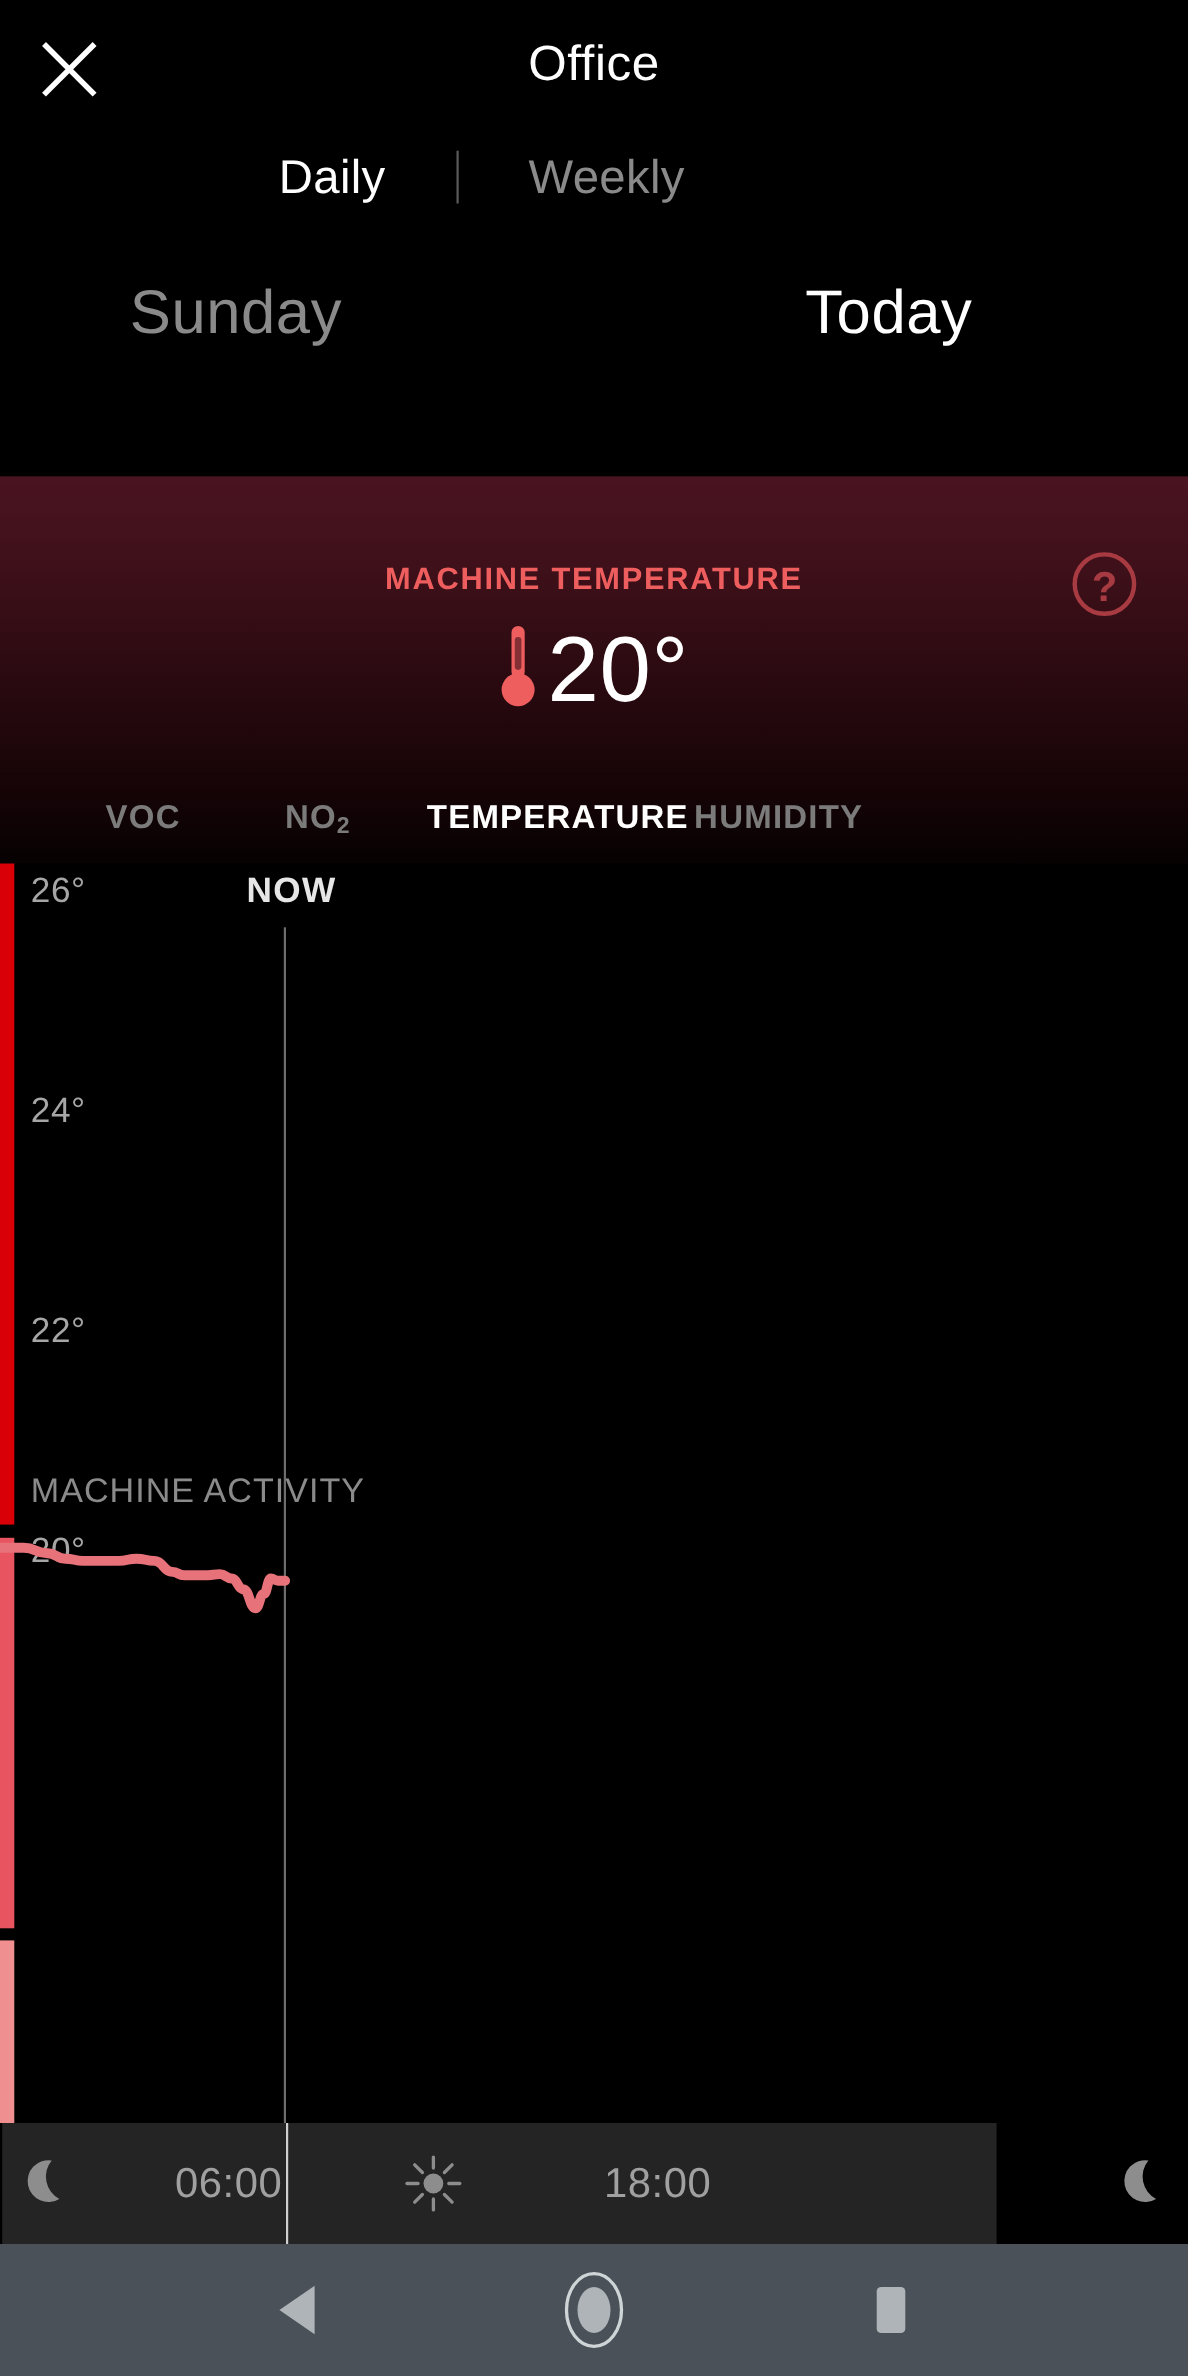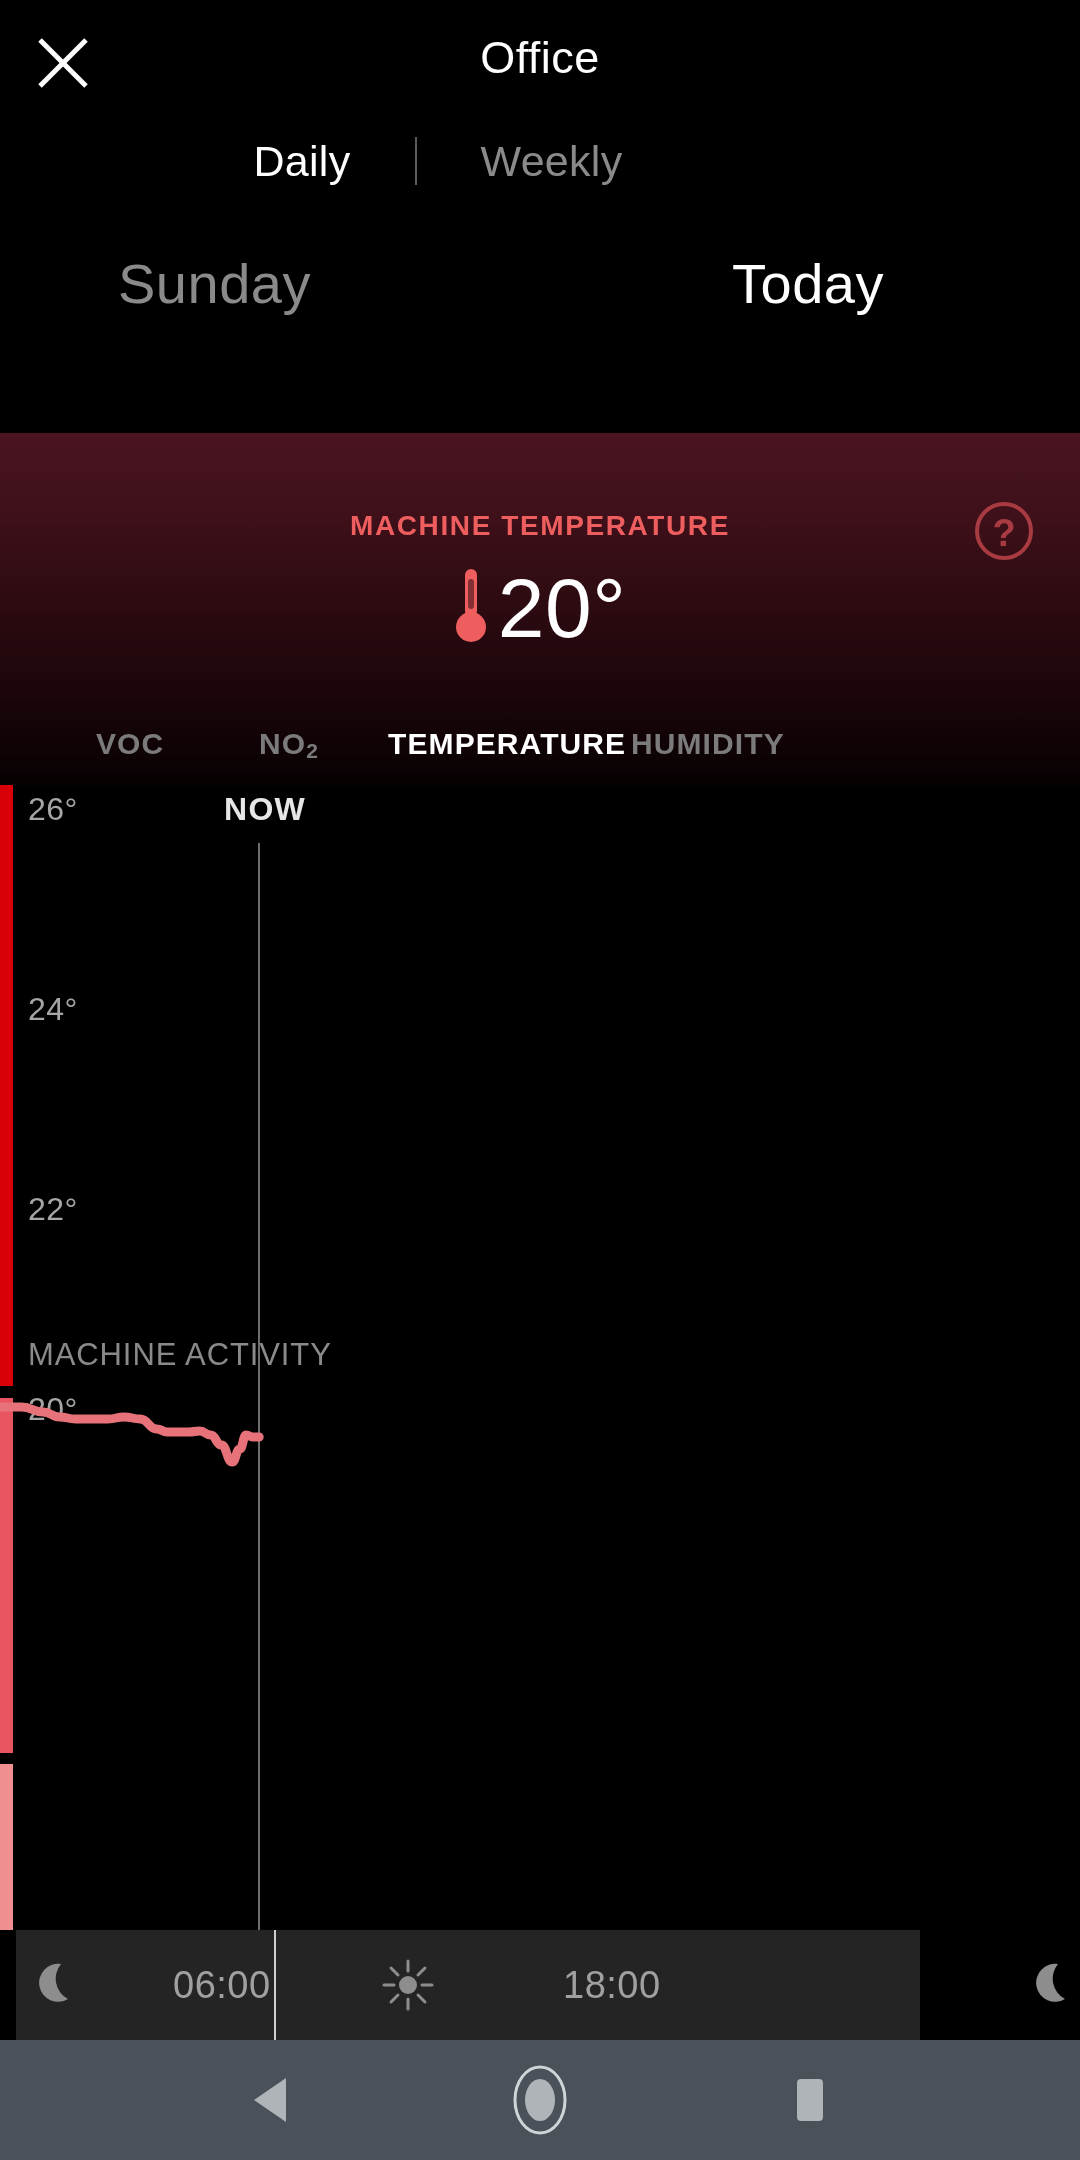--- a/index.html
+++ b/index.html
@@ -91,21 +91,21 @@
   }
   .now-line { position:absolute; width:2px; background:#6d6d6d; }
   .chart-svg { position:absolute; left:0; top:0; }
   .machine-label {
     position:absolute; left:28px; color:#8a8a8a; font-size:31px;
     font-weight:400; letter-spacing:0.9px;
   }
 
   
   .timeline {
-    position:absolute; left:16px; top:1930px; width:904px; height:110px; background:#242424;
+    position:absolute; left:2px; top:1930px; width:904px; height:110px; background:#242424;
   }
   .timeline-line { position:absolute; left:258px; top:0; width:2px; height:110px; background:#cfcfcf; }
   .tl-item { position:absolute; top:0; height:110px; display:flex; align-items:center; }
   .tl-time { color:#a0a0a0; font-size:38px; font-weight:400; letter-spacing:0.5px; }
 
   
   .navbar { position:absolute; left:0; top:2040px; width:1080px; height:120px; background:#4a5158; }
   .nav-btn { position:absolute; top:0; height:120px; width:150px;
     display:flex; align-items:center; justify-content:center; cursor:pointer; }
 </style>

